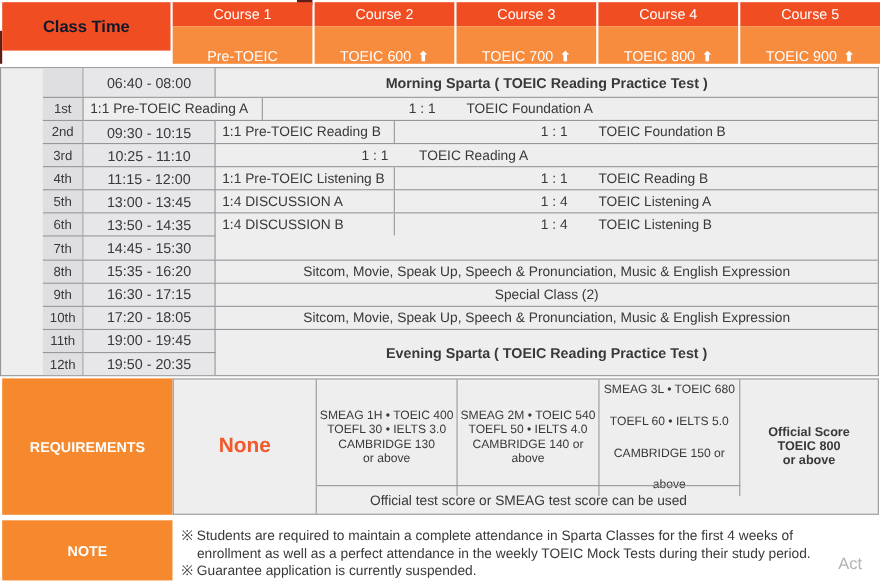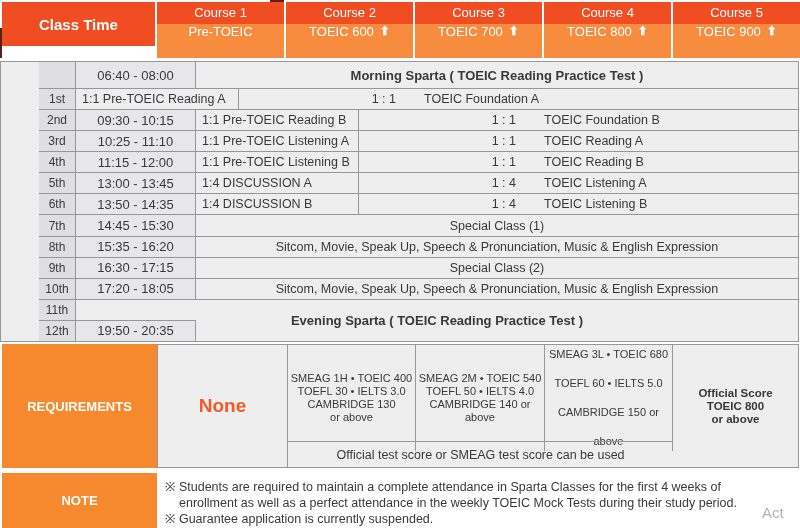--- a/index.html
+++ b/index.html
@@ -1,25 +1,25 @@
 <!DOCTYPE html>
 <html><head>
 <meta charset="utf-8">
 <style>
   html,body{margin:0;padding:0;background:#fff;}
   .stage{position:relative;width:800px;height:528px;background:#fff;overflow:hidden;
          font-family:"Liberation Sans",sans-serif;color:var(--text-dark);}
   
   .hdr-left{position:absolute;left:2px;top:2px;width:153px;height:44px;background:var(--hdark);
-            display:flex;align-items:center;justify-content:center;color:#ffffff;font-weight:bold;font-size:15px;}
+            display:flex;align-items:center;justify-content:center;color:#0f172a;font-weight:bold;font-size:15px;}
   .hdr-cols{position:absolute;left:157px;top:2px;width:643px;height:56px;display:flex;gap:2px;}
   .hdr-col{flex:1;display:flex;flex-direction:column;}
   .hdr-col .cname{height:28px;background:var(--hdark);display:flex;align-items:center;justify-content:center;
                   color:#fff;font-size:13px;}
-  .hdr-col .clevel{height:44px;background:var(--hlight);display:flex;align-items:flex-start;justify-content:center;
+  .hdr-col .clevel{height:44px;background:var(--hlight);display:flex;align-items:flex-end;justify-content:center;
                    color:#fff;font-size:13px;}
   .hdr-col .arrow{margin-left:6px;font-weight:bold;font-size:12px;}
   
   .grid{position:absolute;left:0;top:61px;width:799px;height:281px;border:1px solid var(--line);
         box-sizing:border-box;background:var(--databg);display:flex;flex-direction:column;}
   .grow{display:flex;flex:1;min-height:0;margin-left:38px;}
   .grow.r0{flex:0 0 26px;}
   .pcell{width:37px;box-sizing:border-box;background:var(--periodbg);border-right:1px solid var(--line);
          border-top:1px solid var(--line);display:flex;align-items:center;justify-content:center;font-size:12px;}
   .tcell{width:120px;box-sizing:border-box;background:var(--timebg);border-right:1px solid var(--line);
@@ -131,21 +131,20 @@
         <div class="ccell">
           <div class="course1">1:1 Pre-TOEIC Reading B</div>
           <div class="ratio">1 : 1</div>
           <div class="cnm">TOEIC Foundation B</div>
         </div>
       </div>
       <div class="grow">
         <div class="pcell">3rd</div>
         <div class="tcell">10:25 - 11:10</div>
         <div class="ccell">
-          <div class="course1">1:1 Pre-TOEIC Listening A</div>
           <div class="ratio">1 : 1</div>
           <div class="cnm">TOEIC Reading A</div>
         </div>
       </div>
       <div class="grow">
         <div class="pcell">4th</div>
         <div class="tcell">11:15 - 12:00</div>
         <div class="ccell">
           <div class="course1">1:1 Pre-TOEIC Listening B</div>
           <div class="ratio">1 : 1</div>
@@ -166,39 +165,39 @@
         <div class="tcell">13:50 - 14:35</div>
         <div class="ccell">
           <div class="course1">1:4 DISCUSSION B</div>
           <div class="ratio">1 : 4</div>
           <div class="cnm">TOEIC Listening B</div>
         </div>
       </div>
       <div class="grow">
         <div class="pcell">7th</div>
         <div class="tcell">14:45 - 15:30</div>
-        <div class="ccell center">Special Class (1)</div>
       </div>
       <div class="grow">
         <div class="pcell">8th</div>
         <div class="tcell">15:35 - 16:20</div>
         <div class="ccell center">Sitcom, Movie, Speak Up, Speech &amp; Pronunciation, Music &amp; English Expression</div>
       </div>
       <div class="grow">
         <div class="pcell">9th</div>
         <div class="tcell">16:30 - 17:15</div>
         <div class="ccell center">Special Class (2)</div>
       </div>
       <div class="grow">
         <div class="pcell">10th</div>
         <div class="tcell">17:20 - 18:05</div>
         <div class="ccell center">Sitcom, Movie, Speak Up, Speech &amp; Pronunciation, Music &amp; English Expression</div>
       </div>
       <div class="grow">
         <div class="pcell">11th</div>
+        <div class="tcell">19:00 - 19:45</div>
         <div class="ccell">
           <div class="mbanner">Evening Sparta ( TOEIC Reading Practice Test )</div>
         </div>
       </div>
       <div class="grow">
         <div class="pcell">12th</div>
         <div class="tcell">19:50 - 20:35</div>
         <div class="ccell no-top"></div>
       </div>
     </div>

